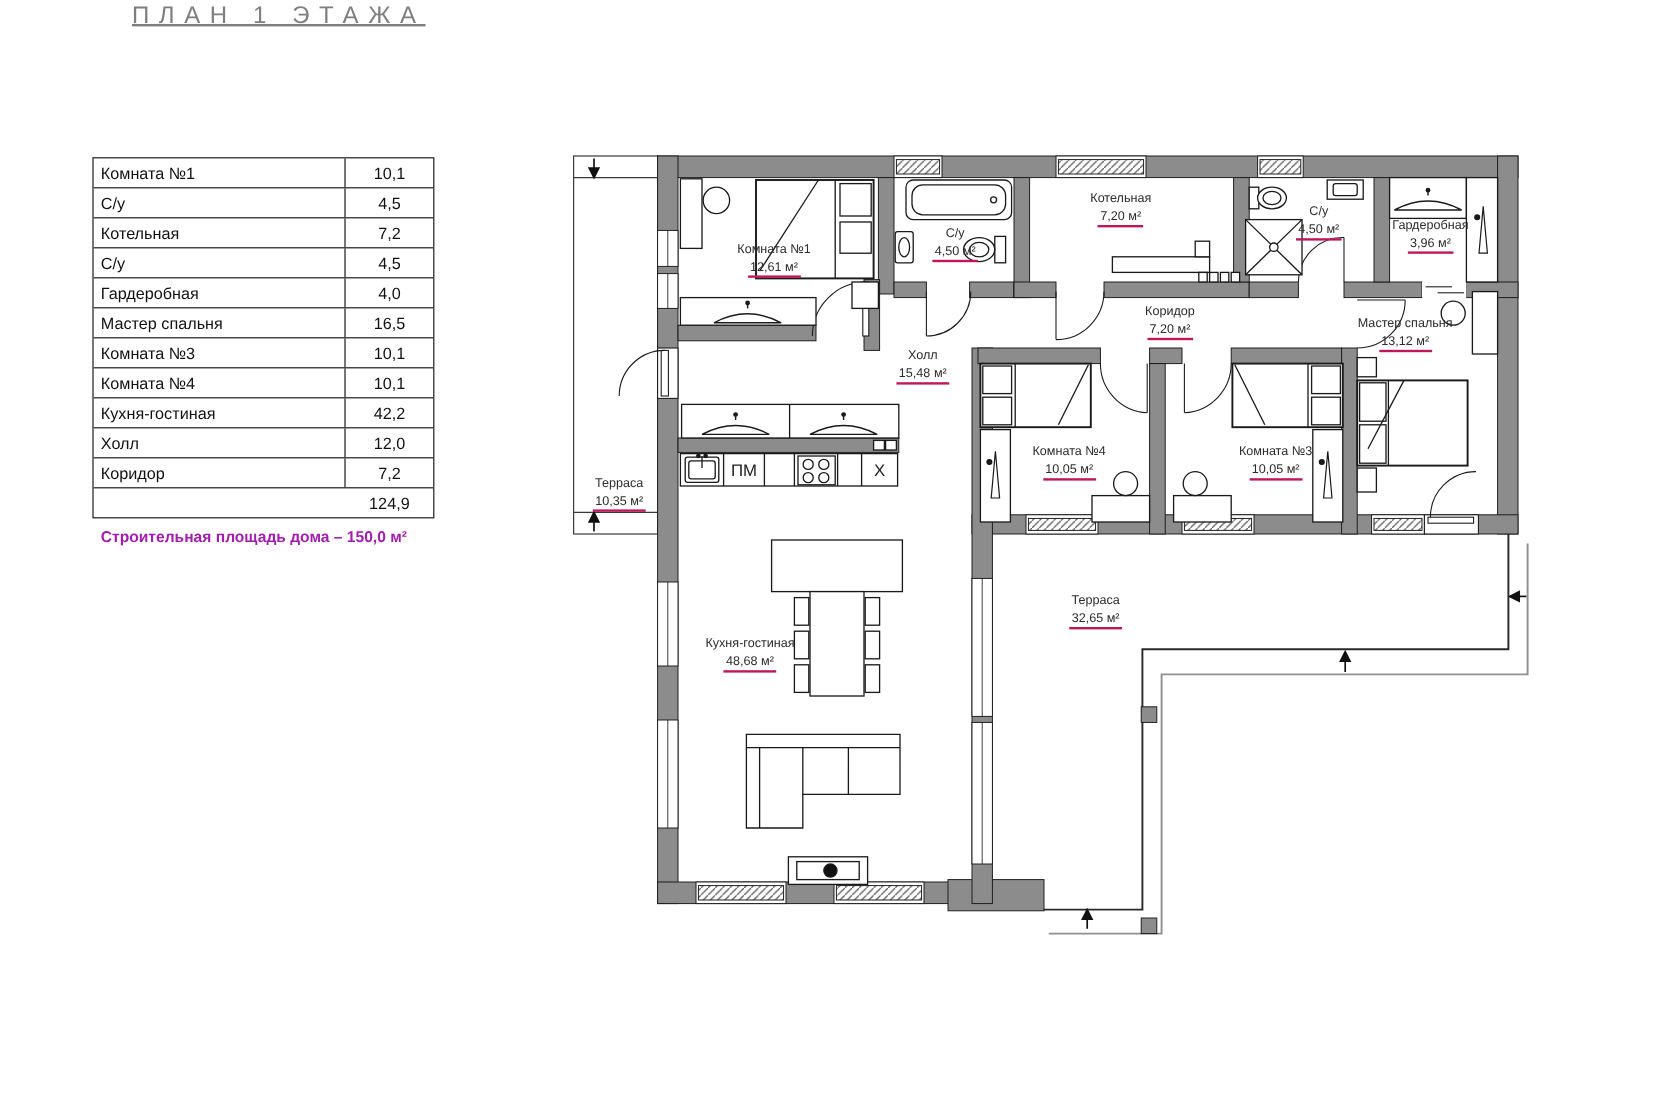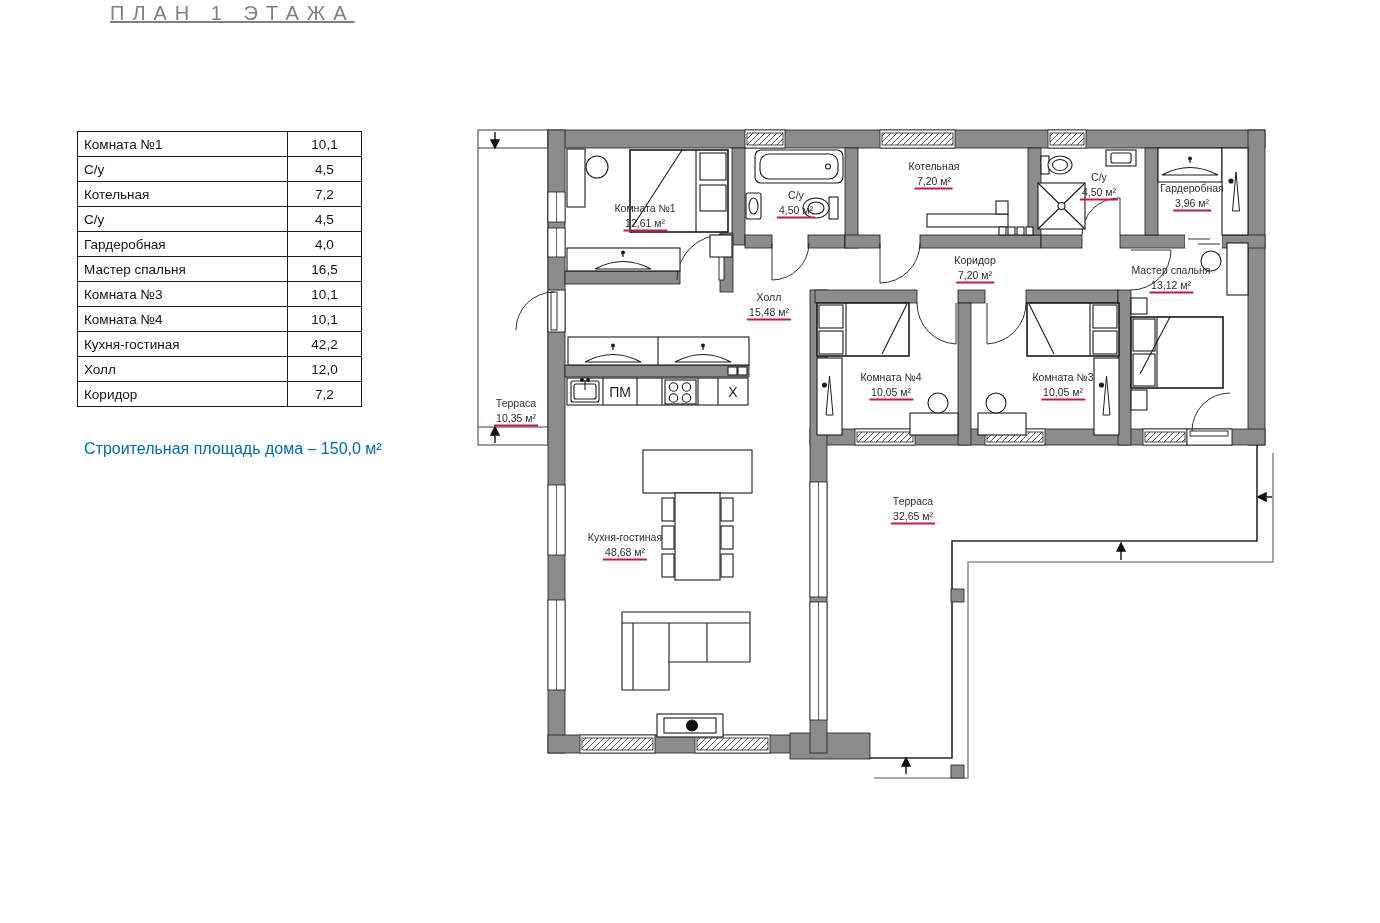--- a/index.html
+++ b/index.html
@@ -17,21 +17,21 @@
     color:#111;font-size:13.5px;
   }
   .area-table .trow{display:flex;height:24px;border-bottom:1px solid #1d1d1d;}
   .area-table .trow:last-child{border-bottom:none;}
   .tname{width:210px;display:flex;align-items:center;padding-left:6px;border-right:1px solid #1d1d1d;box-sizing:border-box;}
   .tval{flex:1;display:flex;align-items:center;justify-content:center;}
   .trow.total .tname{border-right:none;}
 
   .build-note{
     position:absolute;left:84px;top:440px;
-    font-size:16px;color:#0369a1;
+    font-size:13px;color:#a21caf;font-weight:bold;
   }
 
   
   .plan{position:absolute;left:470px;top:122px;width:810px;height:675px;}
   .plan svg{position:absolute;left:0;top:0;}
 
   .rlabel{
     position:absolute;transform:translate(-50%,-50%);
     text-align:center;color:#2c2c2c;font-size:10.5px;line-height:1;white-space:nowrap;
   }
@@ -84,20 +84,24 @@
       <div class="tname">Кухня-гостиная</div>
       <div class="tval">42,2</div>
     </div>
   <div class="trow">
       <div class="tname">Холл</div>
       <div class="tval">12,0</div>
     </div>
   <div class="trow">
       <div class="tname">Коридор</div>
       <div class="tval">7,2</div>
+    </div>
+  <div class="trow total">
+      <div class="tname"></div>
+      <div class="tval">124,9</div>
     </div>
 </div>
 
 <div class="build-note">Строительная площадь дома – 150,0 м²</div>
 
 <div class="plan">
 <svg width="810" height="675" viewBox="0 0 810 675">
   <defs>
     <pattern id="hatch" width="6" height="6" patternUnits="userSpaceOnUse">
       <path d="M0,6 L6,0" stroke="#555" stroke-width="1"></path>

